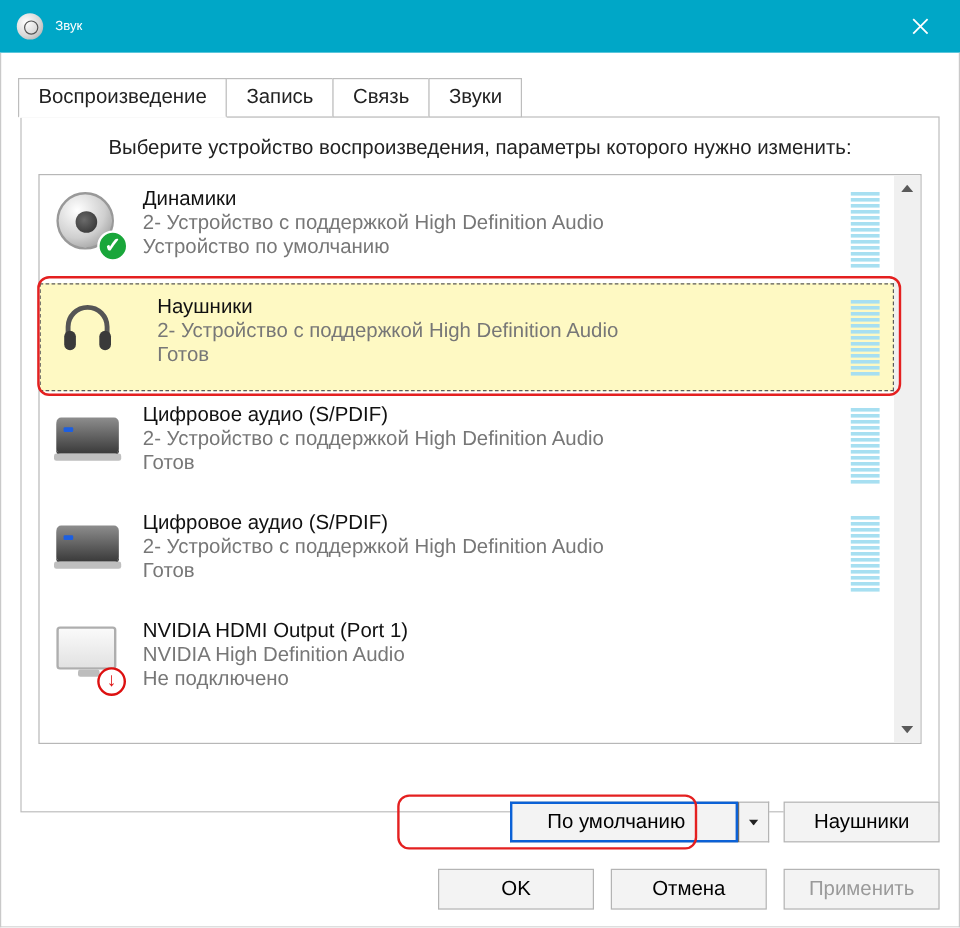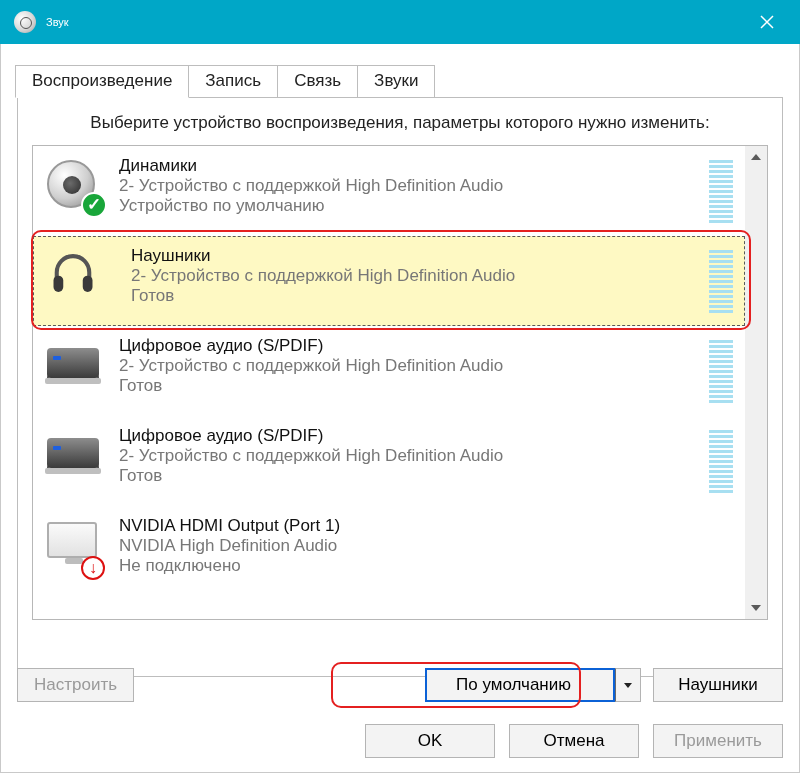--- a/index.html
+++ b/index.html
@@ -318,21 +318,20 @@
         <div class="sb-arrow">
             <svg width="10" height="6">
               <path d="M0 0 L5 6 L10 0 Z" fill="#5a5a5a"></path>
             </svg>
           </div>
       </div>
     </div>
   </div>
 
   <div class="panel-buttons">
-    <div class="btn disabled">Настроить</div>
     <div style="flex:1"></div>
     <div class="split-btn">
       <div class="btn main focus" style="width:190px">По умолчанию</div>
       <div class="drop focus">
         <svg width="8" height="5">
             <path d="M0 0 L4 5 L8 0 Z" fill="#222"></path>
           </svg>
       </div>
     </div>
     <div class="btn" style="width:130px">Наушники</div>

